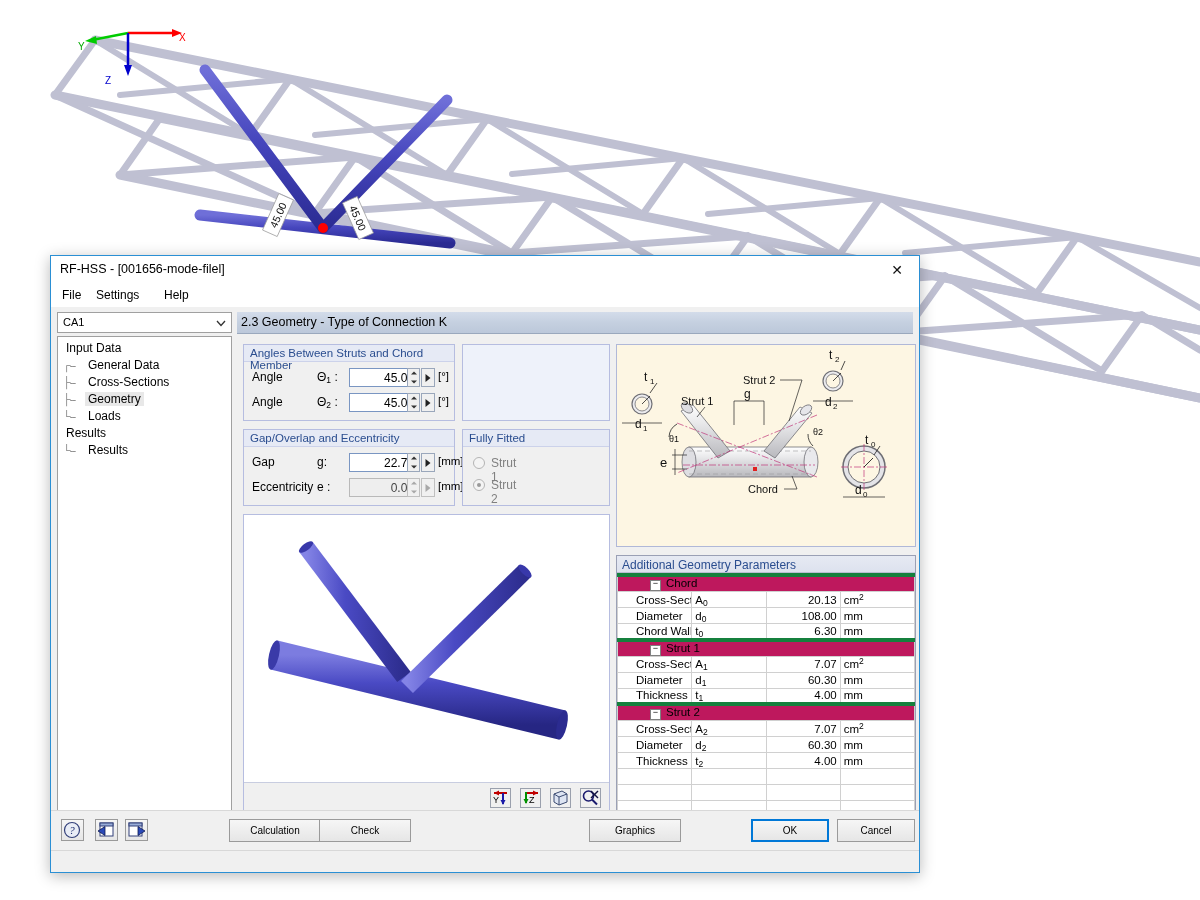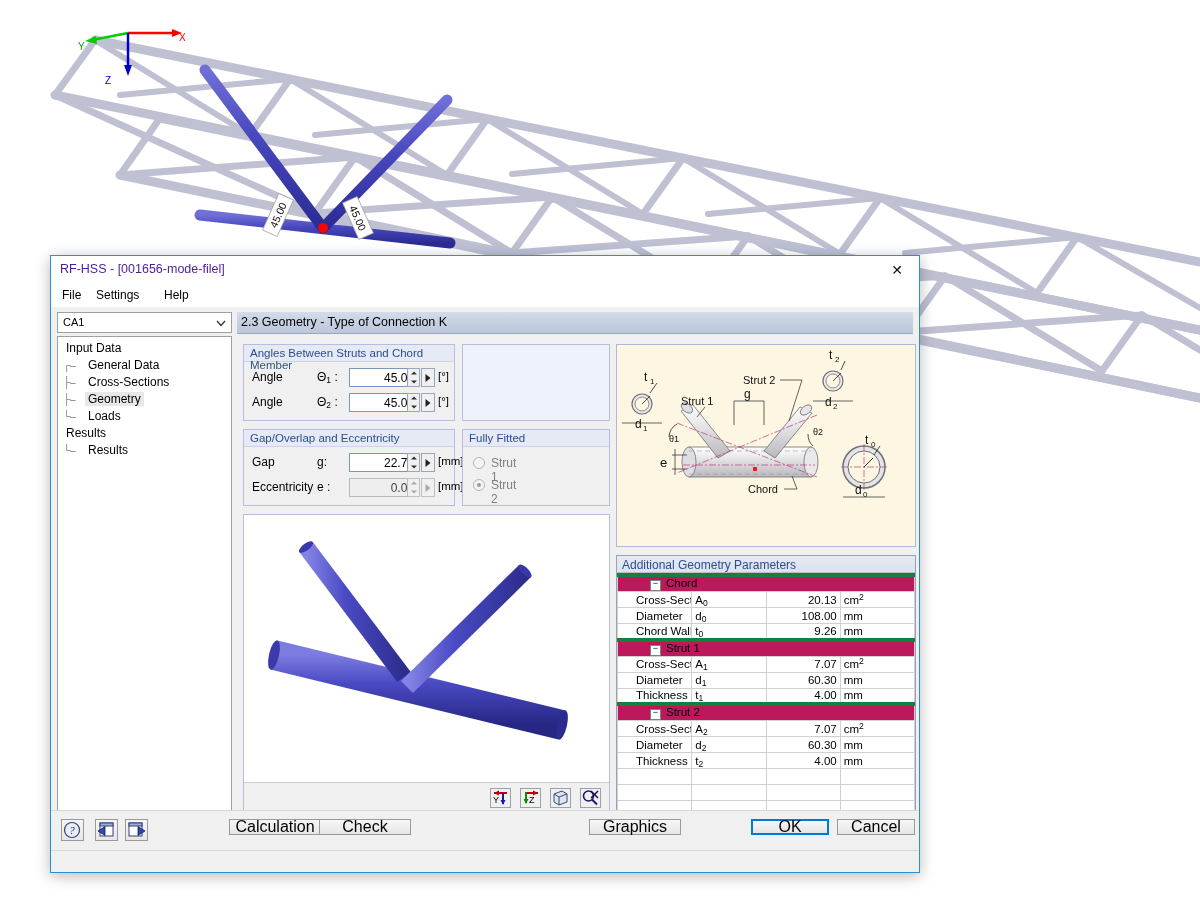--- a/index.html
+++ b/index.html
@@ -24,21 +24,21 @@
     border: 1px solid #2a8fd4;
     box-shadow: 0 3px 14px rgba(0,0,0,0.28);
     box-sizing: border-box;
   }
   .titlebar {
     height: 29px; background:#ffffff; position:relative;
     border-bottom: none;
   }
   .titlebar .title {
     position:absolute; left:9px; top:6px;
-    font-size: 12.5px; color:#4c1d95;
+    font-size: 12.5px; color:#000000;
   }
   .winbtn {
     position:absolute; right:0px; top:0px; width:44px; height:28px;
     display:flex; align-items:center; justify-content:center;
     font-size:14px; color:#111; cursor:default;
   }
 
   .menubar { height:22px; background:#ffffff; position:relative; }
   .menuitem {
     position:absolute; top:2px; height:18px; padding:1px 6px;
@@ -189,24 +189,24 @@
     display:inline-block; width:9px; height:9px; line-height:7px; text-align:center;
     border:1px solid #808080; background:#fff; font-size:9px;
     margin-right:5px; vertical-align:1px; color:#000; font-family:"Liberation Mono", monospace;
   }
   sub { font-size:8.5px; vertical-align:baseline; position:relative; top:2px; }
   sup { font-size:8.5px; vertical-align:baseline; position:relative; top:-4px; }
 
   
   .footer { position:absolute; left:0; right:0; bottom:0; height:62px; background:#f0f0f0; }
   .btn {
-    position:absolute; height:16px;
+    position:absolute; height:23px;
     background:linear-gradient(to bottom,#f6f6f6,#e6e6e6);
     border:1px solid #9a9a9a; box-sizing:border-box;
-    font-size:16px; color:#000;
+    font-size:10px; color:#000;
     display:flex; align-items:center; justify-content:center;
   }
   .btn.primary { border:2px solid #0078d7; }
   .iconbtn {
     position:absolute; width:23px; height:22px;
     background:linear-gradient(to bottom,#f6f6f6,#e6e6e6);
     border:1px solid #9a9a9a; box-sizing:border-box;
   }
   .sepline { position:absolute; left:0; right:0; height:1px; background:#d8d8d8; }
 </style>
@@ -619,21 +619,21 @@
               </tr>
               <tr>
                 <td class="c1 indent">Diameter</td>
                 <td class="c2">d<sub>0</sub></td>
                 <td class="c3">108.00</td>
                 <td class="c4">mm</td>
               </tr>
               <tr>
                 <td class="c1 indent">Chord Wall Thickness</td>
                 <td class="c2">t<sub>0</sub></td>
-                <td class="c3">9.26</td>
+                <td class="c3">6.30</td>
                 <td class="c4">mm</td>
               </tr>
               <tr class="grp">
                 <td class="c1" colspan="4">
                   <span class="expander">−</span><span>Strut 1</span>
                 </td>
               </tr>
               <tr>
                 <td class="c1 indent">Cross-Sectional Area</td>
                 <td class="c2">A<sub>1</sub></td>

